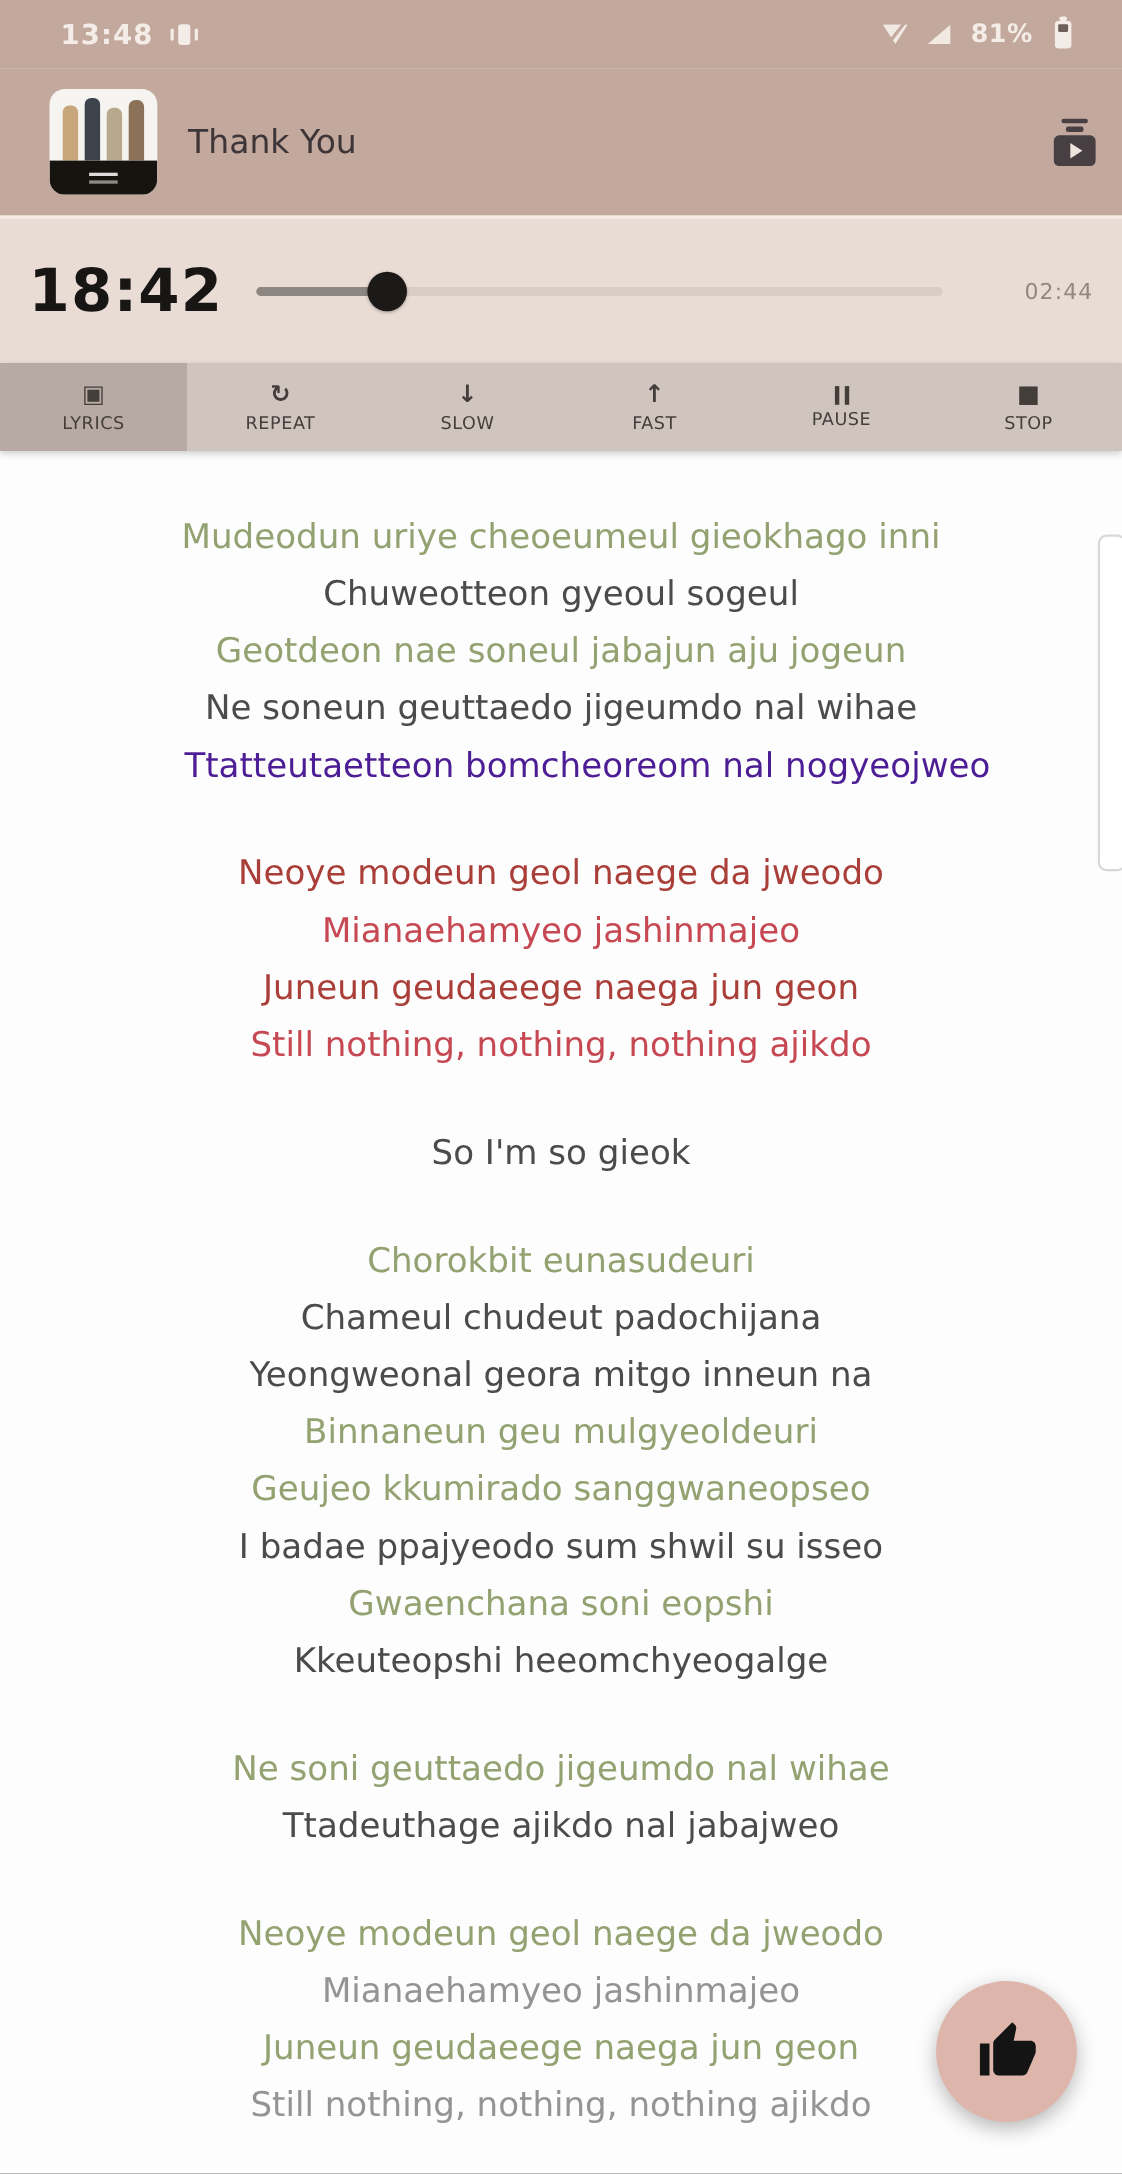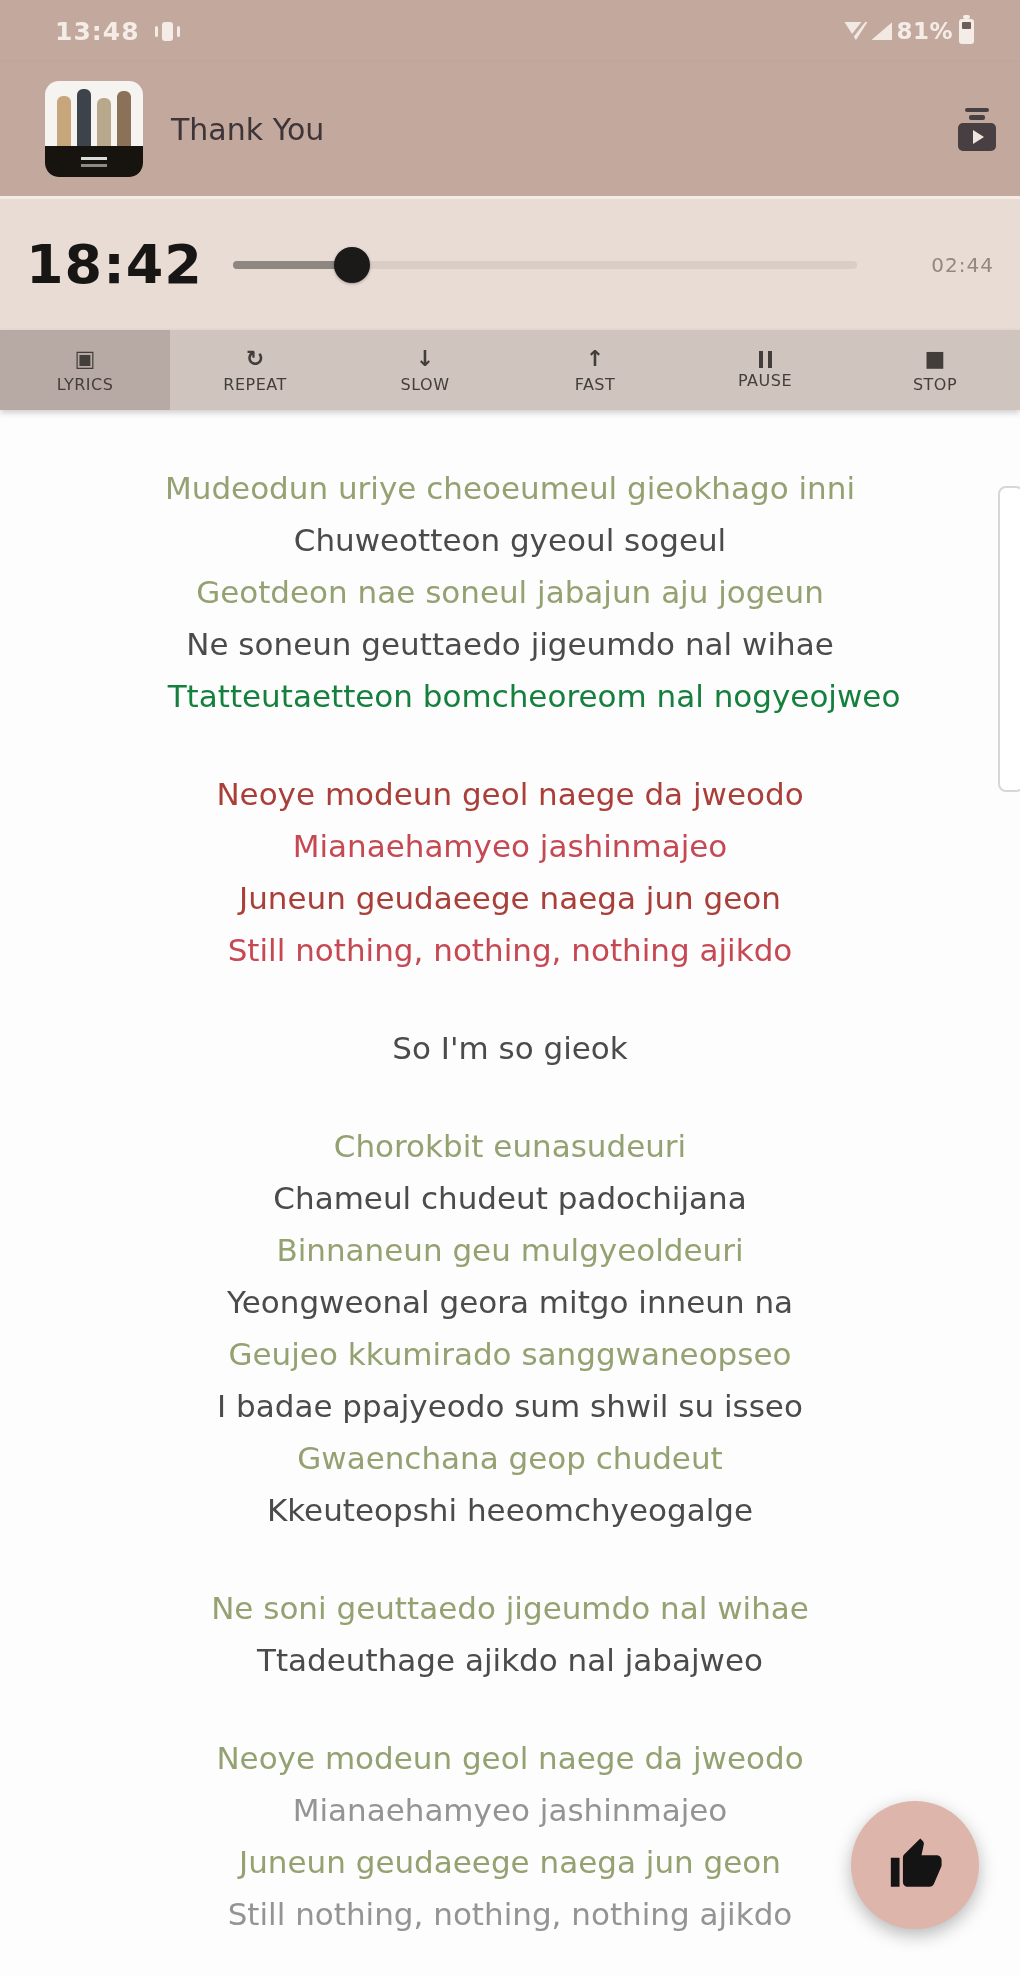--- a/index.html
+++ b/index.html
@@ -12,21 +12,21 @@
   }
   
   .statusbar{
     height:62px;background:var(--header-bg);flex:0 0 auto;
     display:flex;align-items:center;padding:0 46px 0 55px;color:var(--status-fg);justify-content:space-between;
   }
   .status-time{font-size:25px;letter-spacing:1px;font-weight:bold;}
   .vib{width:11px;height:19px;background:var(--status-fg);border-radius:3px;position:relative;margin-left:22px;}
   .vib::before,.vib::after{content:'';position:absolute;top:4px;width:3px;height:11px;background:var(--status-fg);border-radius:2px;}
   .vib::before{left:-7px;} .vib::after{right:-7px;}
-  .status-right{margin-left:auto;display:flex;align-items:center;gap:4px;}
+  .status-right{margin-left:auto;display:flex;align-items:center;gap:18px;}
   .wifi{width:23px;height:18px;background:var(--status-fg);clip-path:polygon(50% 100%,0 0,100% 0);position:relative;opacity:.95;}
   .wifi::after{content:'';position:absolute;left:10px;top:-4px;width:3px;height:28px;background:var(--header-bg);transform:rotate(38deg);}
   .signal{width:21px;height:18px;background:var(--status-fg);clip-path:polygon(100% 0,100% 100%,0 100%);opacity:.95;}
   .batt-text{font-size:23px;font-weight:bold;letter-spacing:.5px;}
   .batt{width:15px;height:25px;background:var(--status-fg);border-radius:3px;position:relative;margin-left:2px;}
   .batt::before{content:'';position:absolute;top:-4px;left:4px;width:7px;height:4px;background:var(--status-fg);border-radius:2px;}
   .batt::after{content:'';position:absolute;top:3px;left:3px;right:3px;height:7px;background:#6d5e58;border-radius:1px;}
   
   .header{
     height:134px;background:var(--header-bg);flex:0 0 auto;
@@ -160,39 +160,39 @@
         <span class="tb-label">STOP</span>
       </div>
     </div>
 
   <div class="lyrics">
       <div class="stanza">
         <div class="lyric-line" style="color: rgb(148, 161, 113);">Mudeodun uriye cheoeumeul gieokhago inni</div>
         <div class="lyric-line" style="color: rgb(75, 75, 75);">Chuweotteon gyeoul sogeul</div>
         <div class="lyric-line" style="color: rgb(148, 161, 113);">Geotdeon nae soneul jabajun aju jogeun</div>
         <div class="lyric-line" style="color: rgb(75, 75, 75);">Ne soneun geuttaedo jigeumdo nal wihae</div>
-        <div class="lyric-line" style="color: #15803d; margin-left: 48px;">Ttatteutaetteon bomcheoreom nal nogyeojweo</div>
+        <div class="lyric-line" style="color: #4c1d95; margin-left: 48px;">Ttatteutaetteon bomcheoreom nal nogyeojweo</div>
       </div>
       <div class="stanza">
         <div class="lyric-line" style="color: rgb(170, 63, 57);">Neoye modeun geol naege da jweodo</div>
         <div class="lyric-line" style="color: rgb(198, 72, 83);">Mianaehamyeo jashinmajeo</div>
         <div class="lyric-line" style="color: rgb(170, 63, 57);">Juneun geudaeege naega jun geon</div>
         <div class="lyric-line" style="color: rgb(198, 72, 83);">Still nothing, nothing, nothing ajikdo</div>
       </div>
       <div class="stanza">
         <div class="lyric-line" style="color: rgb(75, 75, 75);">So I'm so gieok</div>
       </div>
       <div class="stanza">
         <div class="lyric-line" style="color: rgb(148, 161, 113);">Chorokbit eunasudeuri</div>
         <div class="lyric-line" style="color: rgb(75, 75, 75);">Chameul chudeut padochijana</div>
+        <div class="lyric-line" style="color: rgb(75, 75, 75);">Yeongweonal geora mitgo inneun na</div>
         <div class="lyric-line" style="color: rgb(148, 161, 113);">Binnaneun geu mulgyeoldeuri</div>
-        <div class="lyric-line" style="color: rgb(75, 75, 75);">Yeongweonal geora mitgo inneun na</div>
         <div class="lyric-line" style="color: rgb(148, 161, 113);">Geujeo kkumirado sanggwaneopseo</div>
         <div class="lyric-line" style="color: rgb(75, 75, 75);">I badae ppajyeodo sum shwil su isseo</div>
-        <div class="lyric-line" style="color: rgb(148, 161, 113);">Gwaenchana geop chudeut</div>
+        <div class="lyric-line" style="color: rgb(148, 161, 113);">Gwaenchana soni eopshi</div>
         <div class="lyric-line" style="color: rgb(75, 75, 75);">Kkeuteopshi heeomchyeogalge</div>
       </div>
       <div class="stanza">
         <div class="lyric-line" style="color: rgb(148, 161, 113);">Ne soni geuttaedo jigeumdo nal wihae</div>
         <div class="lyric-line" style="color: rgb(75, 75, 75);">Ttadeuthage ajikdo nal jabajweo</div>
       </div>
       <div class="stanza">
         <div class="lyric-line" style="color: rgb(148, 161, 113);">Neoye modeun geol naege da jweodo</div>
         <div class="lyric-line" style="color: rgb(148, 148, 148);">Mianaehamyeo jashinmajeo</div>
         <div class="lyric-line" style="color: rgb(148, 161, 113);">Juneun geudaeege naega jun geon</div>

